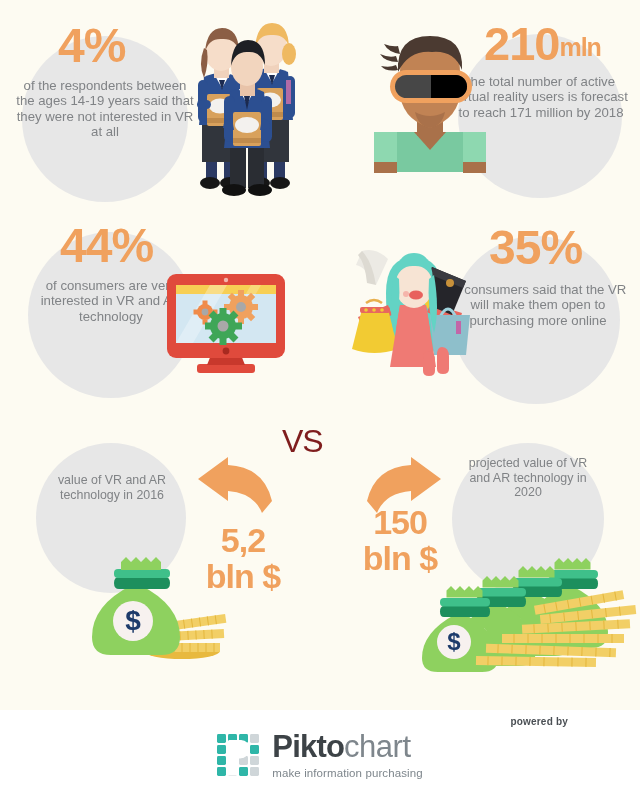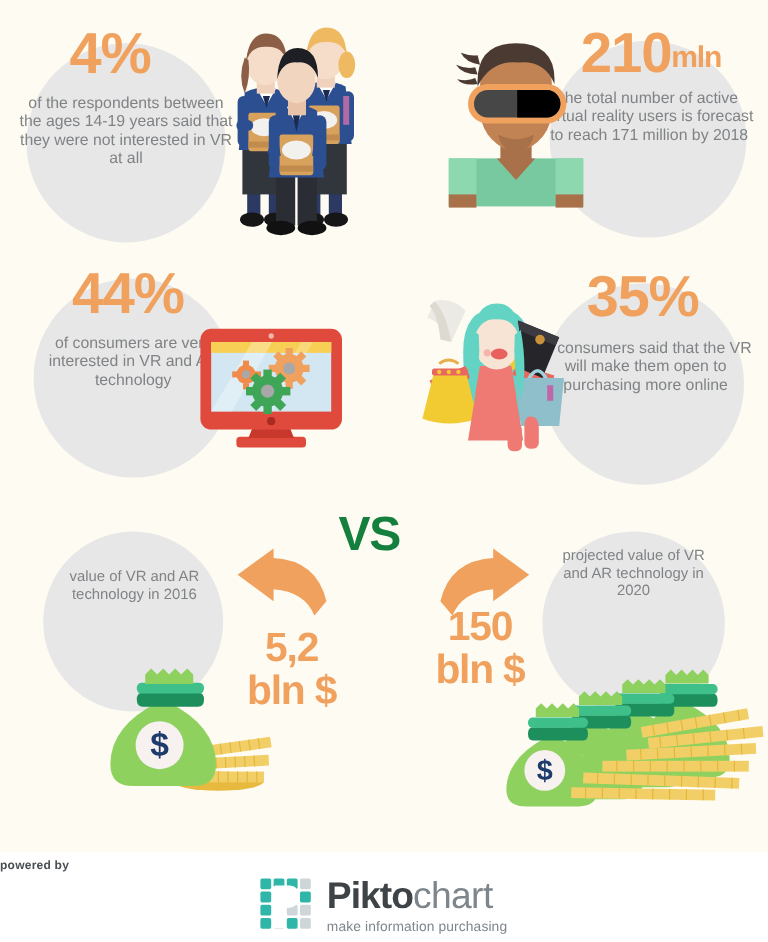--- a/index.html
+++ b/index.html
@@ -24,35 +24,35 @@
   }
   .stat-num{
     position:absolute;color:#f0a15e;font-weight:bold;
     letter-spacing:-1px;line-height:1;white-space:nowrap;
   }
   .stat-text{
     position:absolute;color:#808386;text-align:center;
     line-height:1.17;font-size:13.2px;
   }
   .vs{
-    position:absolute;color:#15803d;font-weight:bold;font-size:40px;
+    position:absolute;color:#7f1d1d;font-weight:normal;font-size:32px;
     line-height:1;letter-spacing:-1px;
   }
   .big-money{
     position:absolute;color:#f0a15e;font-weight:bold;font-size:34px;
     line-height:1.05;letter-spacing:-1px;text-align:center;
   }
 
   
   .powered{
-    position:absolute;width:568px;text-align:left;top:716px;
+    position:absolute;width:568px;text-align:right;top:716px;
     font-size:10px;font-weight:bold;color:#4a4f54;letter-spacing:.2px;
   }
   .logo-wrap{position:absolute;left:0;top:730px;width:640px;
-    display:flex;justify-content:center;align-items:center;gap:9px;}
+    display:flex;justify-content:center;align-items:flex-end;gap:9px;}
   .logo-mark{width:46px;height:46px;position:relative;}
   .logo-type{position:relative;top:-1px;}
   .logo-pikto{font-size:31px;font-weight:bold;color:#3d4347;line-height:1;letter-spacing:-.8px;}
   .logo-chart{font-size:31px;color:#7e868c;font-weight:300;letter-spacing:-.5px;}
   .logo-tag{font-size:11.5px;color:#7e868c;letter-spacing:.1px;margin-top:2px;}
 
   svg{display:block;overflow:visible;}
   .ill{position:absolute;}
 </style>
 </head>

